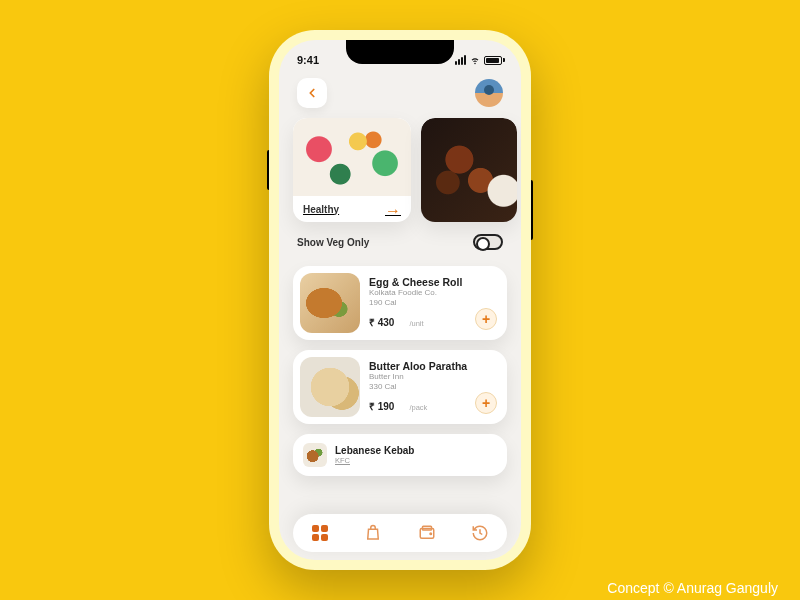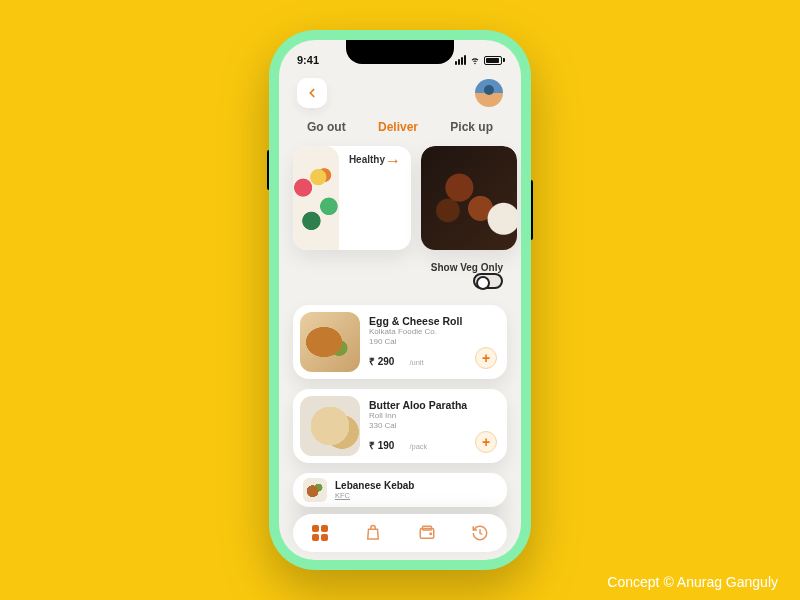--- a/index.html
+++ b/index.html
@@ -4,28 +4,28 @@
 <style>
   * { box-sizing: border-box; margin: 0; padding: 0; }
   body {
     width: 800px; height: 600px;
     background: #f9c80e;
     font-family: -apple-system, BlinkMacSystemFont, "Segoe UI", sans-serif;
     position: relative;
     overflow: hidden;
   }
   .credit {
-    position: absolute; bottom: 10px; right: 22px;
+    position: absolute; bottom: 4px; right: 22px;
     color: #fff; font-size: 14px; font-weight: 500;
   }
   
   .phone {
     position: absolute; left: 50%; top: 50%; transform: translate(-50%, -50%);
     width: 262px; height: 540px;
-    background: #86efac; border-radius: 46px;
+    background: #fef9c3; border-radius: 46px;
     padding: 10px;
     box-shadow: 0 20px 50px rgba(0,0,0,0.25);
   }
   .phone::before { content:""; position:absolute; left:-2px; top:120px; width:2px; height:40px; background:#000; border-radius:2px 0 0 2px; }
   .phone::after  { content:""; position:absolute; right:-2px; top:150px; width:2px; height:60px; background:#000; border-radius:0 2px 2px 0; }
   .screen {
     width: 100%; height: 100%;
     background: #f3f1ee;
     border-radius: 36px;
     overflow: hidden;
@@ -67,21 +67,21 @@
   .avatar::after{content:""; position:absolute; top:6px; left:50%; transform:translateX(-50%); width:10px; height:10px; border-radius:50%; background:#2e5a7e;}
   
   .tabs { display:flex; justify-content:space-between; padding: 2px 28px 12px; }
   .tab { font-size:12px; font-weight:600; color:#555; cursor:pointer; }
   .tab.active { color:#e57a1a; }
   
   .cats { display:flex; gap:10px; padding:0 14px; }
   .catcard {
     flex:0 0 118px; height:104px; border-radius:14px; background:#fff;
     box-shadow: 0 8px 20px rgba(0,0,0,0.08);
-    overflow:hidden; display:flex; flex-direction:row; cursor:pointer;
+    overflow:hidden; display:flex; flex-direction:column; cursor:pointer;text-decoration:underline;
   }
   .catcard:nth-child(2){ flex:0 0 96px; }
   .catimg { flex:1; border-radius:14px 14px 0 0; }
   .catimg.healthy {
     background:
       radial-gradient(circle at 22% 40%, #e94f64 0 12%, transparent 13%),
       radial-gradient(circle at 55% 30%, #f4c94f 0 10%, transparent 11%),
       radial-gradient(circle at 78% 58%, #4ab56e 0 12%, transparent 13%),
       radial-gradient(circle at 40% 72%, #2f7f4e 0 11%, transparent 12%),
       radial-gradient(circle at 68% 28%, #e67e2e 0 8%, transparent 9%),
@@ -92,35 +92,35 @@
       radial-gradient(circle at 86% 70%, #f0e9de 0 14%, transparent 15%),
       radial-gradient(circle at 40% 40%, #7a3416 0 16%, transparent 17%),
       radial-gradient(circle at 62% 60%, #8d421c 0 14%, transparent 15%),
       radial-gradient(circle at 28% 62%, #5a2a11 0 12%, transparent 13%),
       linear-gradient(135deg,#1f1410,#3a2315);
   }
   .catfoot { height:26px; display:flex; align-items:center; justify-content:space-between; padding:0 10px; }
   .catname { font-size:10px; font-weight:600; color:#333; }
   .catarrow { color:#e57a1a; }
   
-  .vegrow { display:flex; justify-content:space-between; align-items:flex-end; padding:12px 18px 8px;flex-direction:column; }
+  .vegrow { display:flex; justify-content:space-between; align-items:center; padding:12px 18px 8px; }
   .veglabel { font-size:10px; font-weight:600; color:#333; }
   .toggle {
     width:30px; height:16px; border-radius:10px; border:2px solid #222; background:#eae7e2;
     position:relative; cursor:pointer;
   }
   .toggle::after{ content:""; position:absolute; left:1px; top:1px; width:10px; height:10px; border-radius:50%; border:2px solid #222; background:#fff;}
   
   .list { padding:8px 14px; display:flex; flex-direction:column; gap:10px;justify-content:center; }
   .food {
     background:#fff; border-radius:16px; display:flex; position:relative;
     box-shadow: 0 8px 18px rgba(0,0,0,0.08); overflow:hidden;
   }
   .food.big { height:74px; }
-  .food.small { height:34px; padding:6px 8px; align-items:center; }
+  .food.small { height:42px; padding:6px 8px; align-items:center; }
   .thumb { width:60px; height:60px; margin:7px; border-radius:12px; flex-shrink:0; }
   .thumb.small { width:24px; height:24px; margin:0 8px 0 2px; border-radius:6px; }
   .thumb.roll { background:
       radial-gradient(ellipse at 40% 50%, #c47a2e 0 35%, transparent 36%),
       radial-gradient(ellipse at 65% 60%, #7a9b3e 0 15%, transparent 16%),
       linear-gradient(135deg,#e9cfa3,#caa169);
   }
   .thumb.paratha { background:
       radial-gradient(circle at 50% 50%, #e8d0a0 0 45%, transparent 46%),
       radial-gradient(circle at 70% 60%, #d9b877 0 30%, transparent 31%),
@@ -184,25 +184,20 @@
 
     <div class="toprow">
       <div class="backbtn">
         <svg viewBox="0 0 24 24" fill="none" stroke="#e57a1a" stroke-width="3" stroke-linecap="round" stroke-linejoin="round">
             <path d="M15 6l-6 6 6 6"></path>
           </svg>
       </div>
       <div class="avatar"></div>
     </div>
 
-    <div class="tabs">
-      <div class="tab">Go out</div>
-      <div class="tab active">Deliver</div>
-      <div class="tab">Pick up</div>
-    </div>
 
     <div class="cats">
       <div class="catcard">
         <div class="catimg healthy"></div>
         <div class="catfoot">
           <span class="catname">Healthy</span>
           <span class="catarrow">→</span>
         </div>
       </div>
       <div class="catcard">
@@ -217,34 +212,34 @@
 
     <div class="list">
       <div class="food big">
         <div class="thumb roll"></div>
         <div class="foodbody">
           <div class="foodname">Egg &amp; Cheese Roll</div>
           <div class="foodsub">Kolkata Foodie Co.</div>
           <div class="foodcal">190 Cal</div>
           <div class="pricewrap">
             <span class="price">₹</span>
-            <span class="price">290</span>
+            <span class="price">430</span>
             <span class="priceunit">/unit</span>
           </div>
         </div>
         <div class="addbtn">
             <span>+</span>
           </div>
       </div>
 
       <div class="food big">
         <div class="thumb paratha"></div>
         <div class="foodbody">
           <div class="foodname">Butter Aloo Paratha</div>
-          <div class="foodsub">Roll Inn</div>
+          <div class="foodsub">Butter Inn</div>
           <div class="foodcal">330 Cal</div>
           <div class="pricewrap">
             <span class="price">₹</span>
             <span class="price">190</span>
             <span class="priceunit">/pack</span>
           </div>
         </div>
         <div class="addbtn">
             <span>+</span>
           </div>

